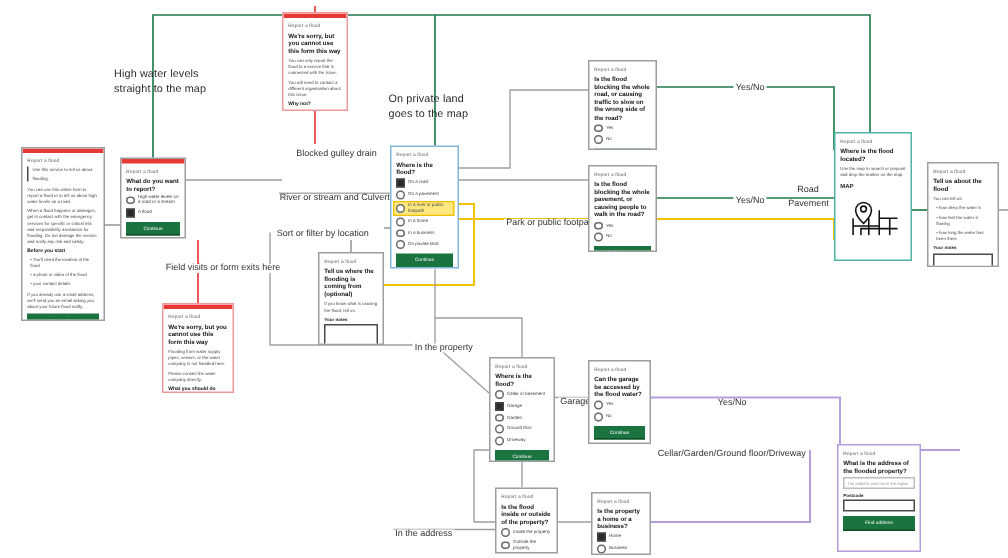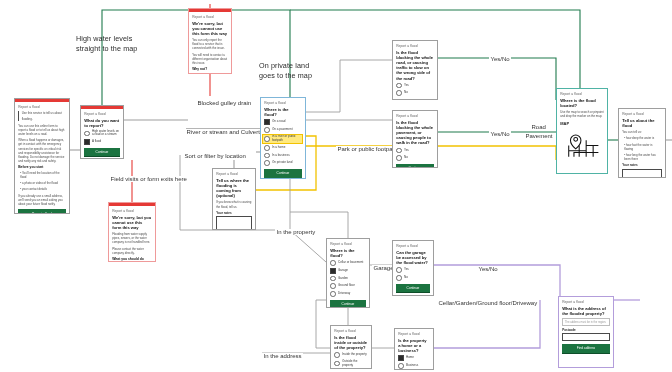--- a/index.html
+++ b/index.html
@@ -91,21 +91,21 @@
       <path d="M372 348 L394 348" stroke="#9e9e9e" stroke-width=".9"></path>
       <path d="M434 348 L540 348 L540 300" stroke="#b39ddb" stroke-width="1.3"></path>
       <path d="M330 300 L316 300 L316 348 L330 348" stroke="#9e9e9e" stroke-width=".9"></path>
       <path d="M262 353 L330 353" stroke="#9e9e9e" stroke-width=".9"></path>
       <path d="M348 238 L348 212 L290 212" stroke="#9e9e9e" stroke-width=".9"></path>
       <path d="M614 300 L640 300" stroke="#b39ddb" stroke-width="1.3"></path>
     </g>
   </svg>
 
   <div id="annotation-layer">
-      <div class="ann" style="left: 76px; top: 34px;">High water levels
+      <div class="ann" style="left: 76px; top: 44px;">High water levels
 straight to the map</div>
       <div class="ann" style="left: 259px; top: 61px;">On private land
 goes to the map</div>
     </div>
   <div id="wirelabel-layer">
       <div class="wlab" style="left: 185px; top: 129px;">River or stream and Culverted watercourse</div>
       <div class="wlab" style="left: 530px; top: 124px;">Road</div>
       <div class="wlab" style="left: 524px; top: 133px;">Pavement</div>
       <div class="wlab" style="left: 336px; top: 146px;">Park or public footpath</div>
       <div class="wlab" style="left: 489px; top: 56px;">Yes/No</div>

